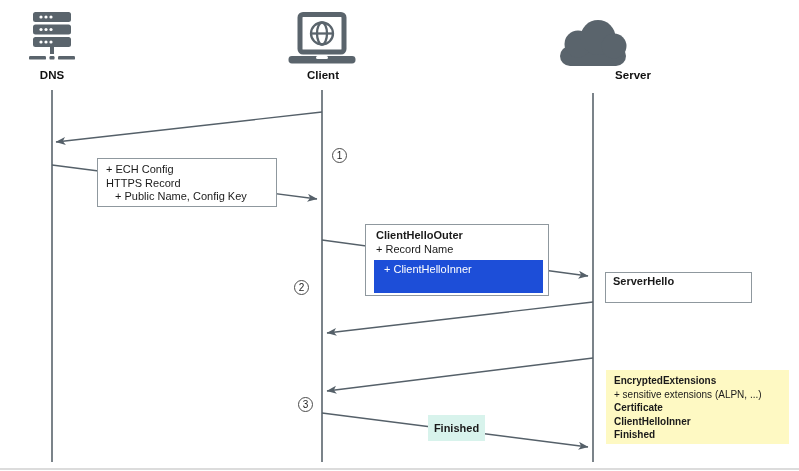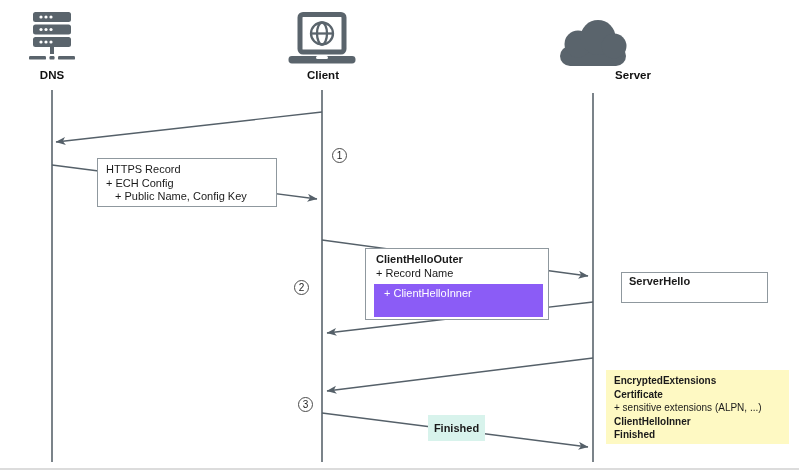--- a/index.html
+++ b/index.html
@@ -28,21 +28,21 @@
     border: 1px solid #8f989e;
     font-size: 11px; line-height: 13.5px;
     box-sizing: border-box;
     white-space: nowrap;
   }
   .note-line { white-space: nowrap; }
   .indent { padding-left: 9px; }
   .bold { font-weight: bold; }
 
   .blue-box {
-    background: #8b5cf6;
+    background: #1d4ed8;
     color: #ffffff;
     margin: 4px 5px 0 8px;
     height: 33px;
     padding: 3px 0 0 10px;
     box-sizing: border-box;
     font-size: 11px; line-height: 13.5px;
   }
 
   .teal-box {
     position: absolute; z-index: 3;
@@ -141,41 +141,41 @@
     <g fill="#5a646c">
       <rect x="7" y="26" width="66" height="20" rx="10"></rect>
       <circle cx="25" cy="24" r="13.5"></circle>
       <circle cx="45" cy="17.5" r="17.5"></circle>
       <circle cx="61" cy="26" r="12.5"></circle>
     </g>
   </svg>
   <div class="actor-label" style="left:593px; top:69px;margin-left:40px;">Server</div>
 
   <div class="note-box" style="left:97px; top:158px; width:180px; height:49px; padding:4px 0 0 8px;">
+    <div class="note-line">+ ECH Config</div>
     <div class="note-line">HTTPS Record</div>
-    <div class="note-line">+ ECH Config</div>
     <div class="note-line indent">+ Public Name, Config Key</div>
   </div>
 
-  <div class="note-box" style="left:365px; top:224px; width:184px; height:72px; padding:4px 0 0 0;margin-top:24px;">
+  <div class="note-box" style="left:365px; top:224px; width:184px; height:72px; padding:4px 0 0 0;">
     <div class="note-line bold" style="padding-left:10px;">ClientHelloOuter</div>
     <div class="note-line" style="padding-left:10px;">+ Record Name</div>
     <div class="blue-box">
       <div class="note-line">+ ClientHelloInner</div>
     </div>
   </div>
 
-  <div class="note-box" style="left:605px; top:272px; width:147px; height:31px; padding:2px 0 0 7px;margin-left:16px;">
+  <div class="note-box" style="left:605px; top:272px; width:147px; height:31px; padding:2px 0 0 7px;">
     <div class="note-line bold">ServerHello</div>
   </div>
 
   <div class="teal-box" style="left:606px; top:370px; width:183px; height:74px; padding:4px 0 0 8px;">
     <div class="note-line bold">EncryptedExtensions</div>
+    <div class="note-line">+ sensitive extensions (ALPN, ...)</div>
     <div class="note-line bold">Certificate</div>
-    <div class="note-line">+ sensitive extensions (ALPN, ...)</div>
     <div class="note-line bold">ClientHelloInner</div>
     <div class="note-line bold">Finished</div>
   </div>
 
   <div class="finished-label" style="left:428px; top:415px; width:57px; height:26px; line-height:26px;">Finished</div>
 
   <div class="step-badge" style="left:332px; top:148px;">
     <span>1</span>
   </div>
   <div class="step-badge" style="left:294px; top:280px;">

